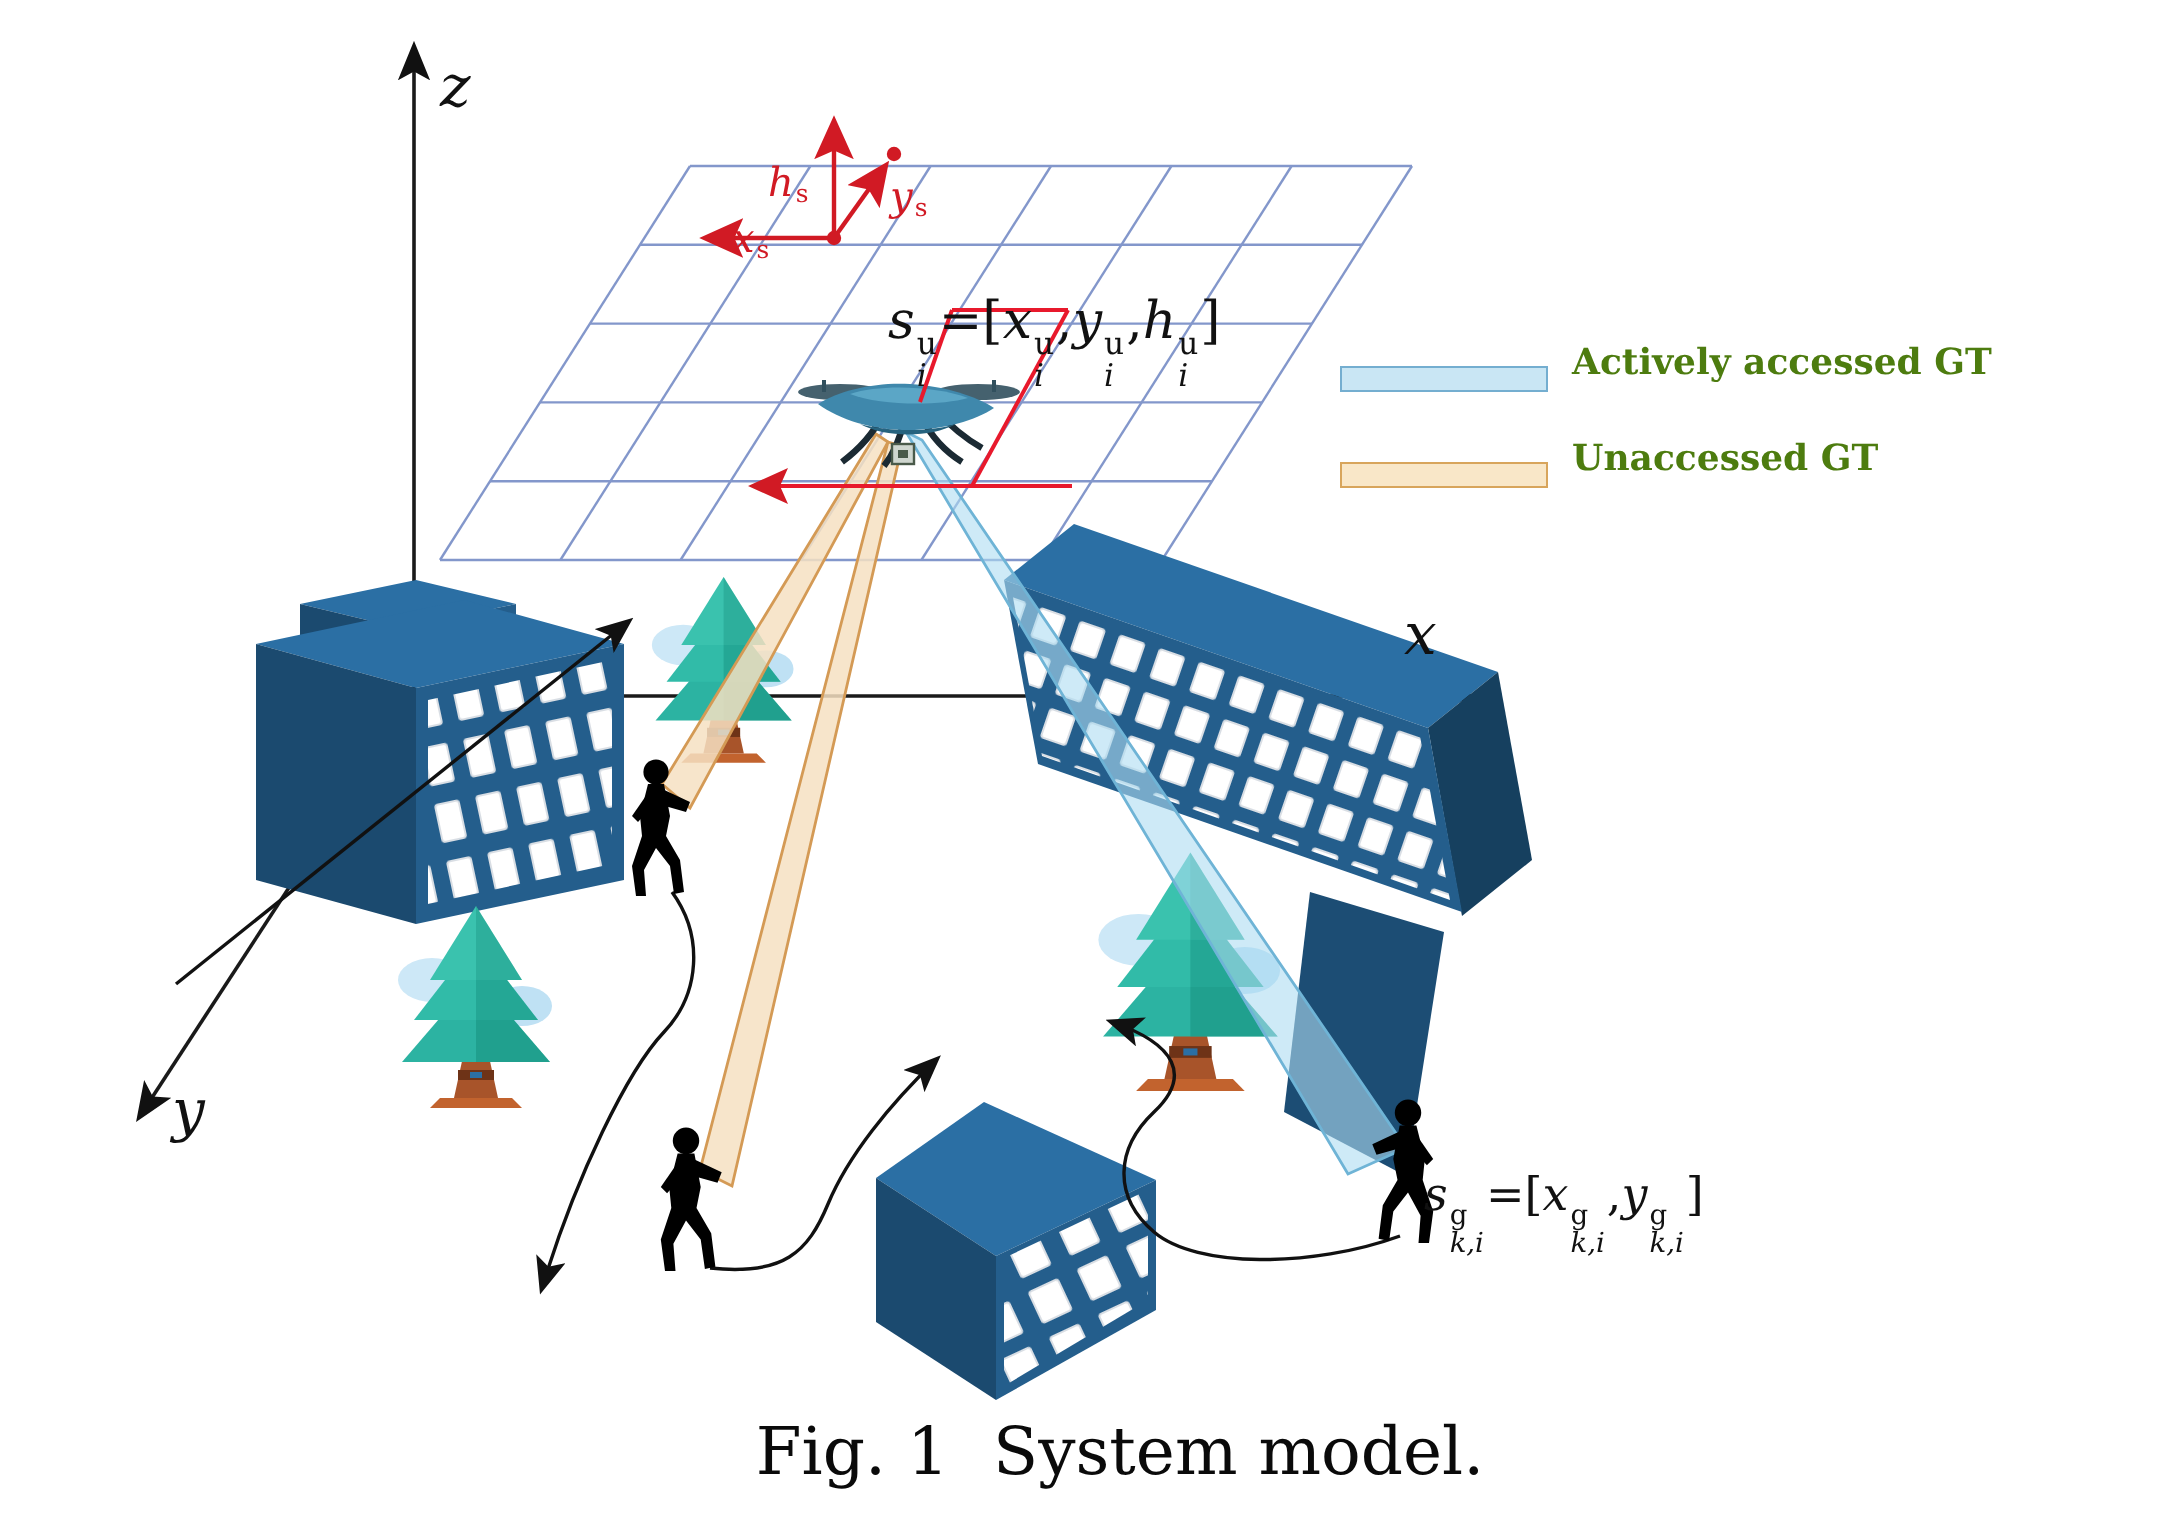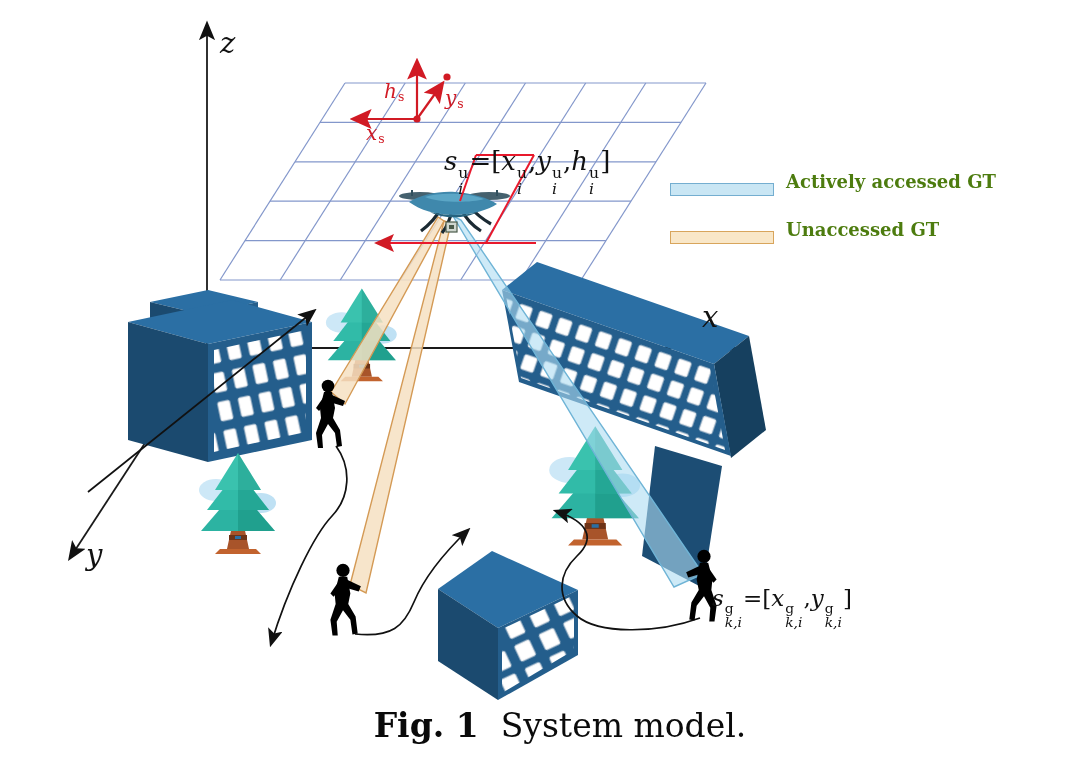--- a/index.html
+++ b/index.html
@@ -17,21 +17,21 @@
   .mb.it{font-style:italic;}
   .mstack{display:inline-flex;flex-direction:column;align-items:flex-start;
           font-size:0.60em;line-height:1.02;vertical-align:-0.50em;margin-left:1px;margin-right:1px;}
   .msup{font-style:normal;}
   .msub{font-style:italic;}
   .msublone{font-size:0.62em;font-style:normal;vertical-align:-0.25em;margin-left:1px;}
   .legend-swatch{position:absolute;width:104px;height:13px;border:1.5px solid #74aed0;box-sizing:border-box;}
   .legend-label{position:absolute;font-size:18px;color:#4d7c0f;font-family:"DejaVu Serif", serif;white-space:nowrap;font-weight:bold;}
   .caption{position:absolute;left:560px;top:706px;transform:translateX(-50%);
            font-size:33px;color:#0a0a0a;white-space:nowrap;}
-  .caption .pref{font-weight:bold;margin-right:22px;}
+  .caption .pref{font-weight:normal;margin-right:22px;}
 </style>
 </head>
 <body>
 
 <div id="canvas">
 
 <svg width="1090" height="769" viewBox="0 0 1090 769">
   <defs>
     <marker id="ab" markerWidth="11" markerHeight="9" refX="9" refY="4.5" orient="auto">
       <path d="M0,0 L11,4.5 L0,9 L2.5,4.5 Z" fill="#111"></path>
@@ -173,21 +173,21 @@
   <use href="#person" transform="translate(322,562) scale(1.05)"></use>
   <use href="#person" transform="translate(725,548) scale(-1.05,1.05)"></use>
 </svg>
 
 <div class="lbl axis-letter" style="left:220px;top:26px;">z</div>
 <div class="lbl axis-letter" style="left:702px;top:300px;">x</div>
 <div class="lbl axis-letter" style="left:86px;top:538px;">y</div>
 
 <div class="lbl red redlab" style="left:384px;top:79px;"><span class="mseg"><span class="mb it">h</span><span class="msublone">s</span></span></div>
 <div class="lbl red redlab" style="left:445px;top:86px;"><span class="mseg"><span class="mb it">y</span><span class="msublone">s</span></span></div>
-<div class="lbl red redlab" style="left:366px;top:121px;"><span class="mseg"><span class="mb it">x</span><span class="msublone">s</span></span></div>
+<div class="lbl red redlab" style="left:366px;top:107px;"><span class="mseg"><span class="mb it">x</span><span class="msublone">s</span></span></div>
 
 <div class="lbl math" style="left:444px;top:146px;"><span class="mseg"><span class="mb it">s</span><span class="mstack">
           <span class="msup">u</span>
           <span class="msub">i</span>
         </span></span><span class="mseg"><span class="mb">=[</span></span><span class="mseg"><span class="mb it">x</span><span class="mstack">
           <span class="msup">u</span>
           <span class="msub">i</span>
         </span></span><span class="mseg"><span class="mb">,</span></span><span class="mseg"><span class="mb it">y</span><span class="mstack">
           <span class="msup">u</span>
           <span class="msub">i</span>

